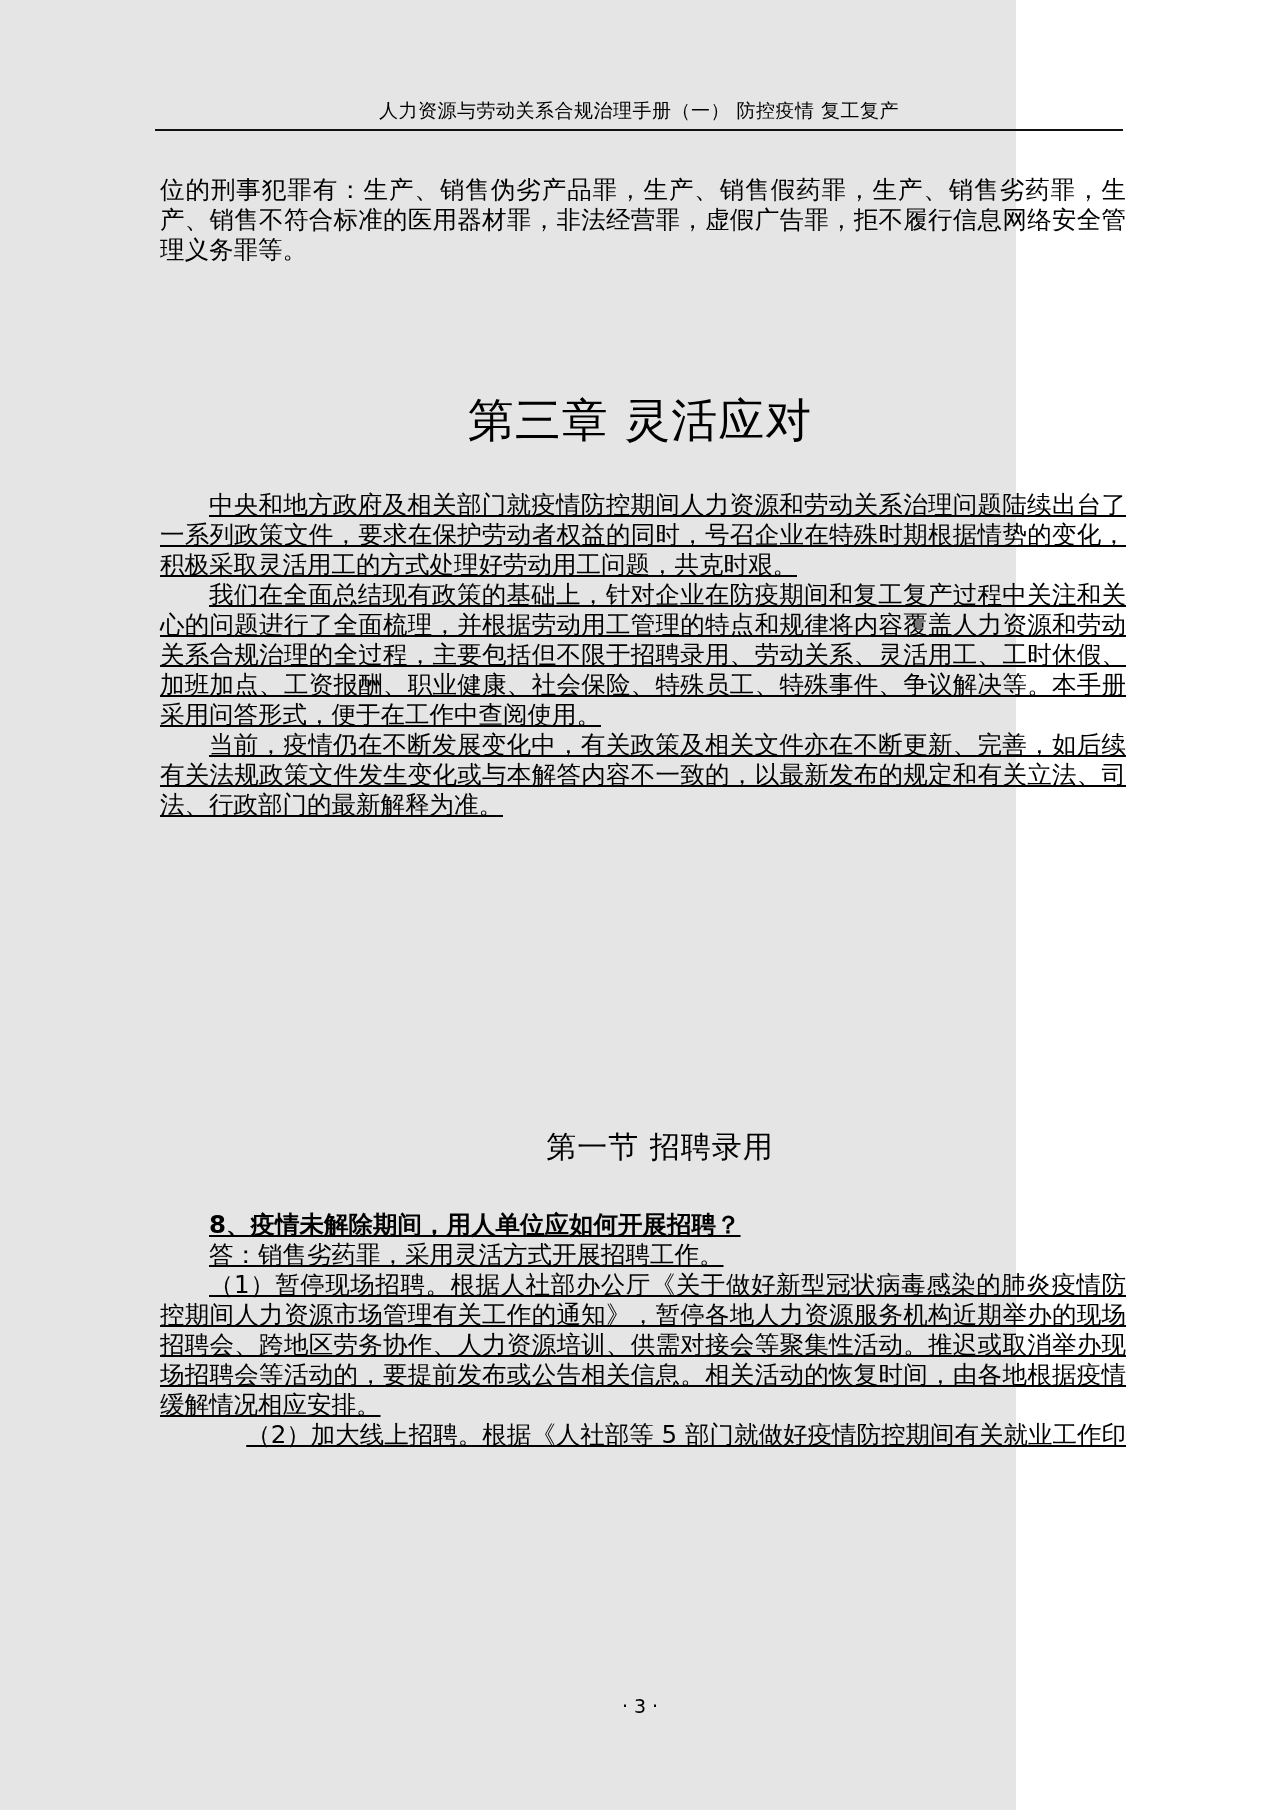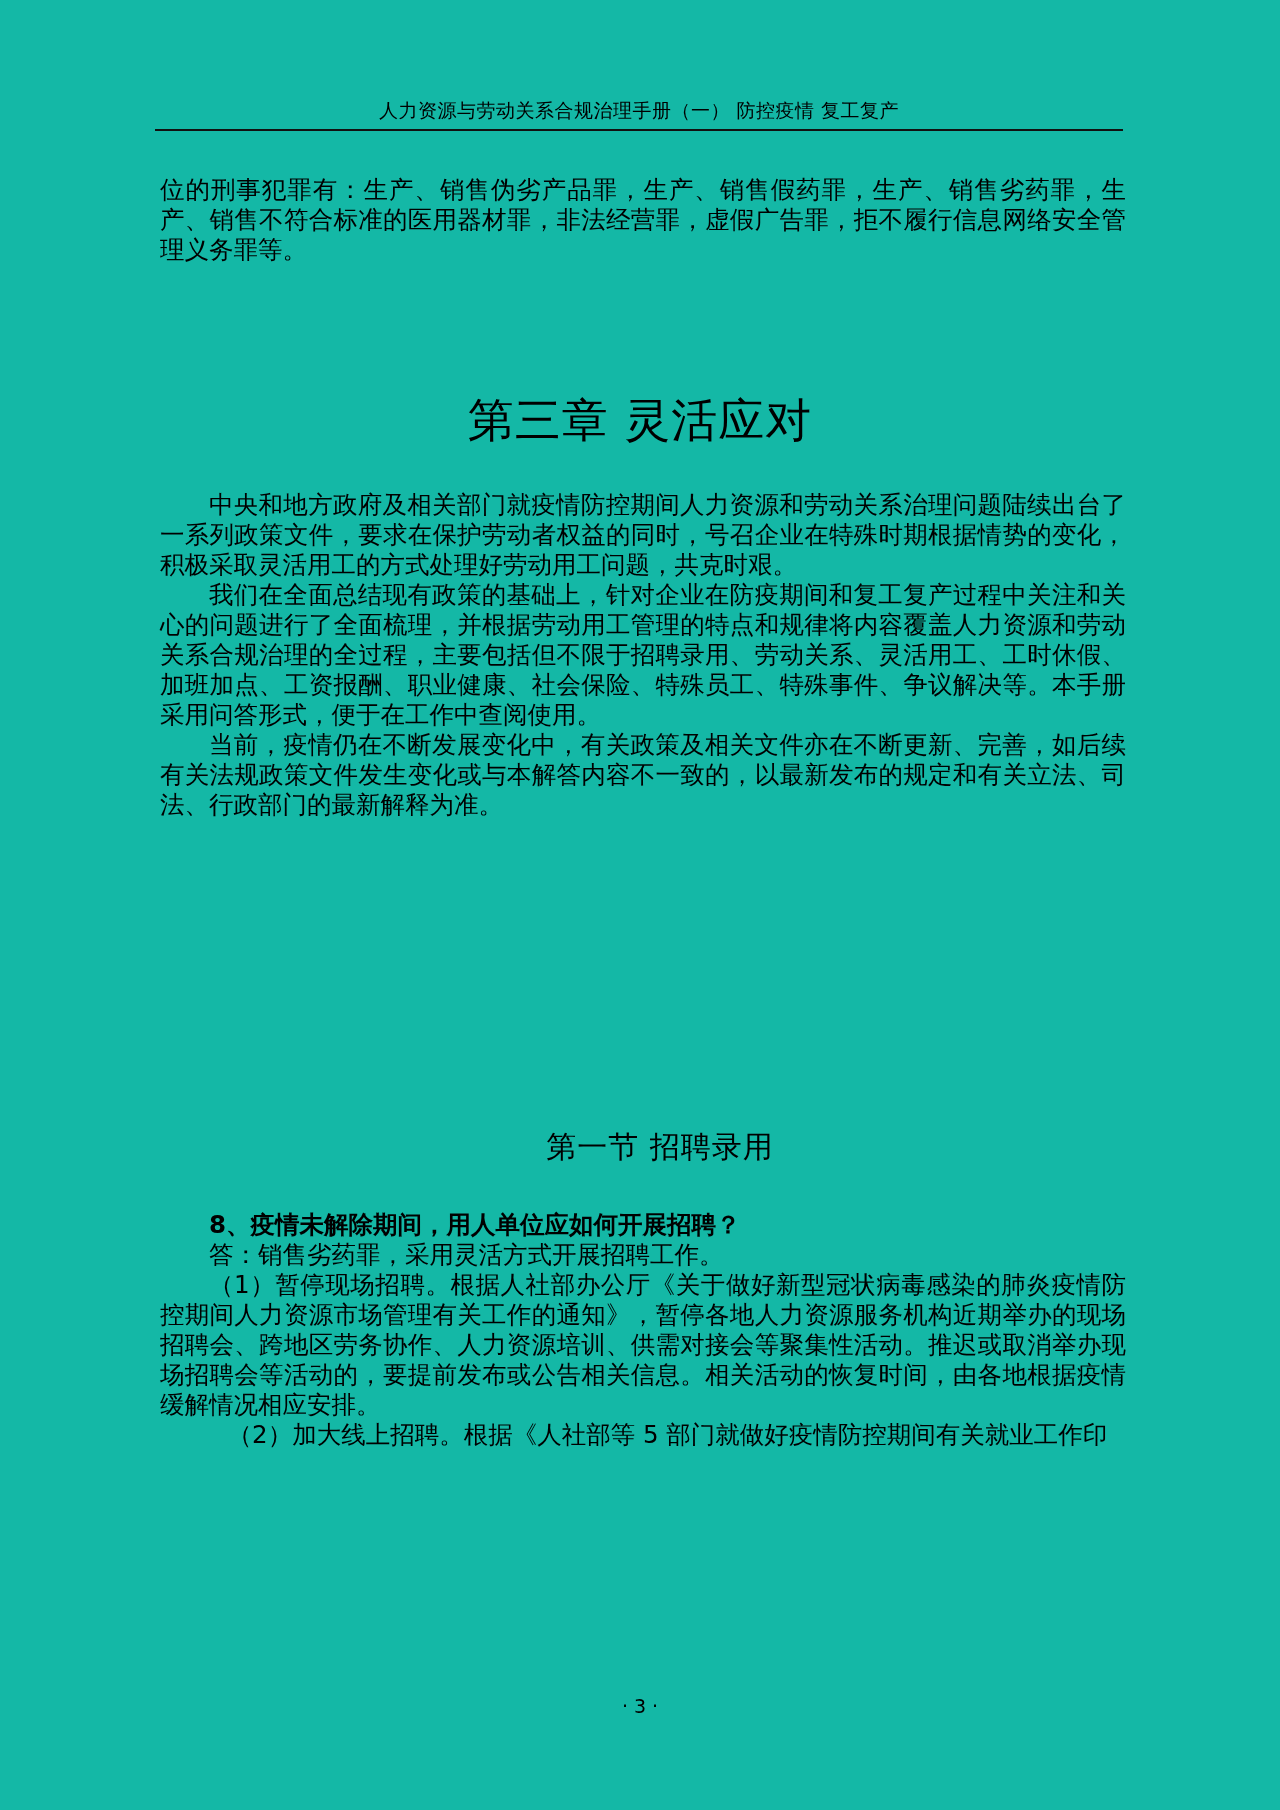--- a/index.html
+++ b/index.html
@@ -1,22 +1,22 @@
 <!DOCTYPE html>
 <html><head>
 <meta charset="utf-8">
 <style>
   html, body { margin: 0; padding: 0; background: #ffffff; }
   body { width: 1280px; height: 1810px; position: relative; overflow: hidden; color: #000; font-family: "DejaVu Sans", "Liberation Sans", sans-serif; }
-  .page { position: absolute; left: 0; top: 0; width: 1280px; height: 1810px; background: #14b8a6; }
+  .page { position: absolute; left: 0; top: 0; width: 1016px; height: 1810px; background: #e5e5e5; }
   .running-header { position: absolute; left: 155px; width: 968px; top: 98px; text-align: center; font-size: 19px; letter-spacing: 0.5px; }
   .header-rule { position: absolute; left: 155px; width: 968px; top: 129px; height: 0; border-top: 2px solid #111; }
   .body-text { position: absolute; left: 160px; width: 966px; font-size: 24.5px; line-height: 30px; text-align: justify; text-justify: inter-character; }
   .body-text p { margin: 0; }
-  .indent { text-indent: 2em; }
+  .indent { text-indent: 2em; text-decoration: underline; }
   .chapter-title { position: absolute; left: 0; width: 1280px; text-align: center; top: 390px; font-family: "DejaVu Serif", "Liberation Serif", serif; font-size: 46px; letter-spacing: 1px; }
   .section-title { position: absolute; left: 0; width: 1280px; text-align: center; top: 1127px; font-family: "DejaVu Serif", "Liberation Serif", serif; font-size: 30px; letter-spacing: 1px; padding-left: 20px; }
   .question { font-weight: bold; }
   .page-number { position: absolute; left: 0; width: 1280px; top: 1695px; text-align: center; font-size: 19px; }
 </style>
 </head>
 <body>
 
 <div class="page">
 
@@ -34,18 +34,18 @@
     <p class="indent">我们在全面总结现有政策的基础上，针对企业在防疫期间和复工复产过程中关注和关心的问题进行了全面梳理，并根据劳动用工管理的特点和规律将内容覆盖人力资源和劳动关系合规治理的全过程，主要包括但不限于招聘录用、劳动关系、灵活用工、工时休假、加班加点、工资报酬、职业健康、社会保险、特殊员工、特殊事件、争议解决等。本手册采用问答形式，便于在工作中查阅使用。</p>
     <p class="indent">当前，疫情仍在不断发展变化中，有关政策及相关文件亦在不断更新、完善，如后续有关法规政策文件发生变化或与本解答内容不一致的，以最新发布的规定和有关立法、司法、行政部门的最新解释为准。</p>
   </div>
 
   <div class="section-title">第一节  招聘录用</div>
 
   <div class="body-text" style="top:1210px;">
     <p class="indent question">8、疫情未解除期间，用人单位应如何开展招聘？</p>
     <p class="indent">答：销售劣药罪，采用灵活方式开展招聘工作。</p>
     <p class="indent">（1）暂停现场招聘。根据人社部办公厅《关于做好新型冠状病毒感染的肺炎疫情防控期间人力资源市场管理有关工作的通知》，暂停各地人力资源服务机构近期举办的现场招聘会、跨地区劳务协作、人力资源培训、供需对接会等聚集性活动。推迟或取消举办现场招聘会等活动的，要提前发布或公告相关信息。相关活动的恢复时间，由各地根据疫情缓解情况相应安排。</p>
-    <p class="indent" style="text-align:center;">（2）加大线上招聘。根据《人社部等 5 部门就做好疫情防控期间有关就业工作印</p>
+    <p class="indent" style="text-align:right;">（2）加大线上招聘。根据《人社部等 5 部门就做好疫情防控期间有关就业工作印</p>
   </div>
 
   <div class="page-number">· 3 ·</div>
 
 </div>
 
 </body></html>

